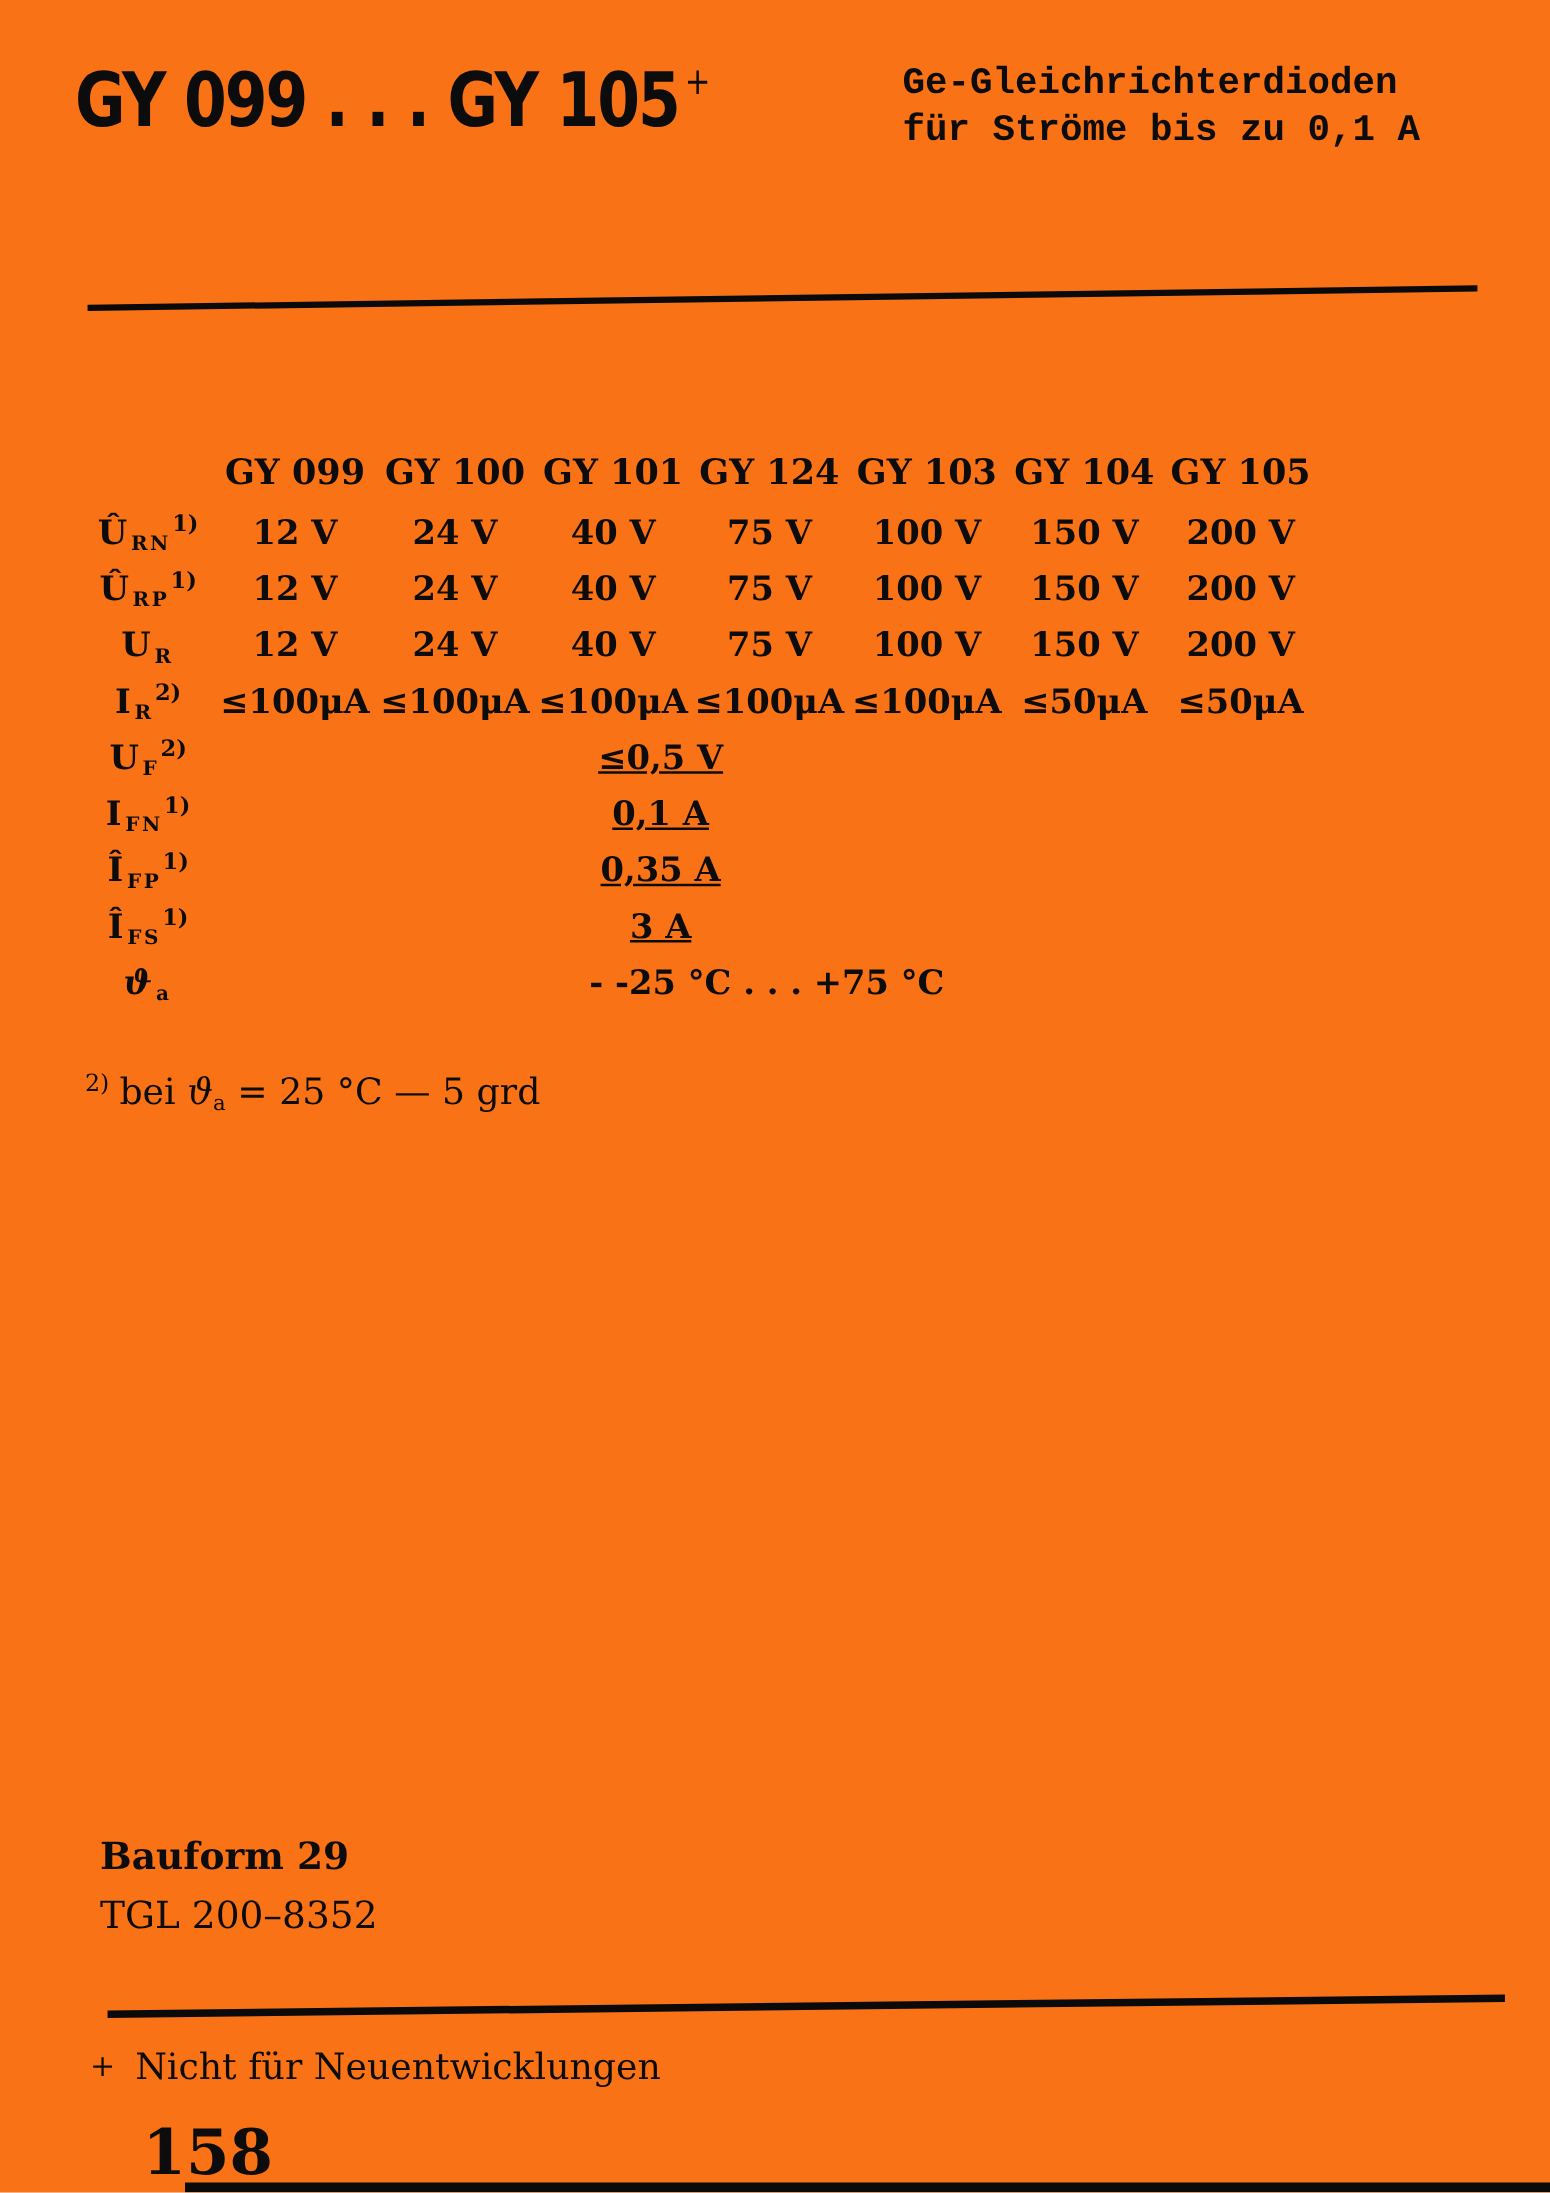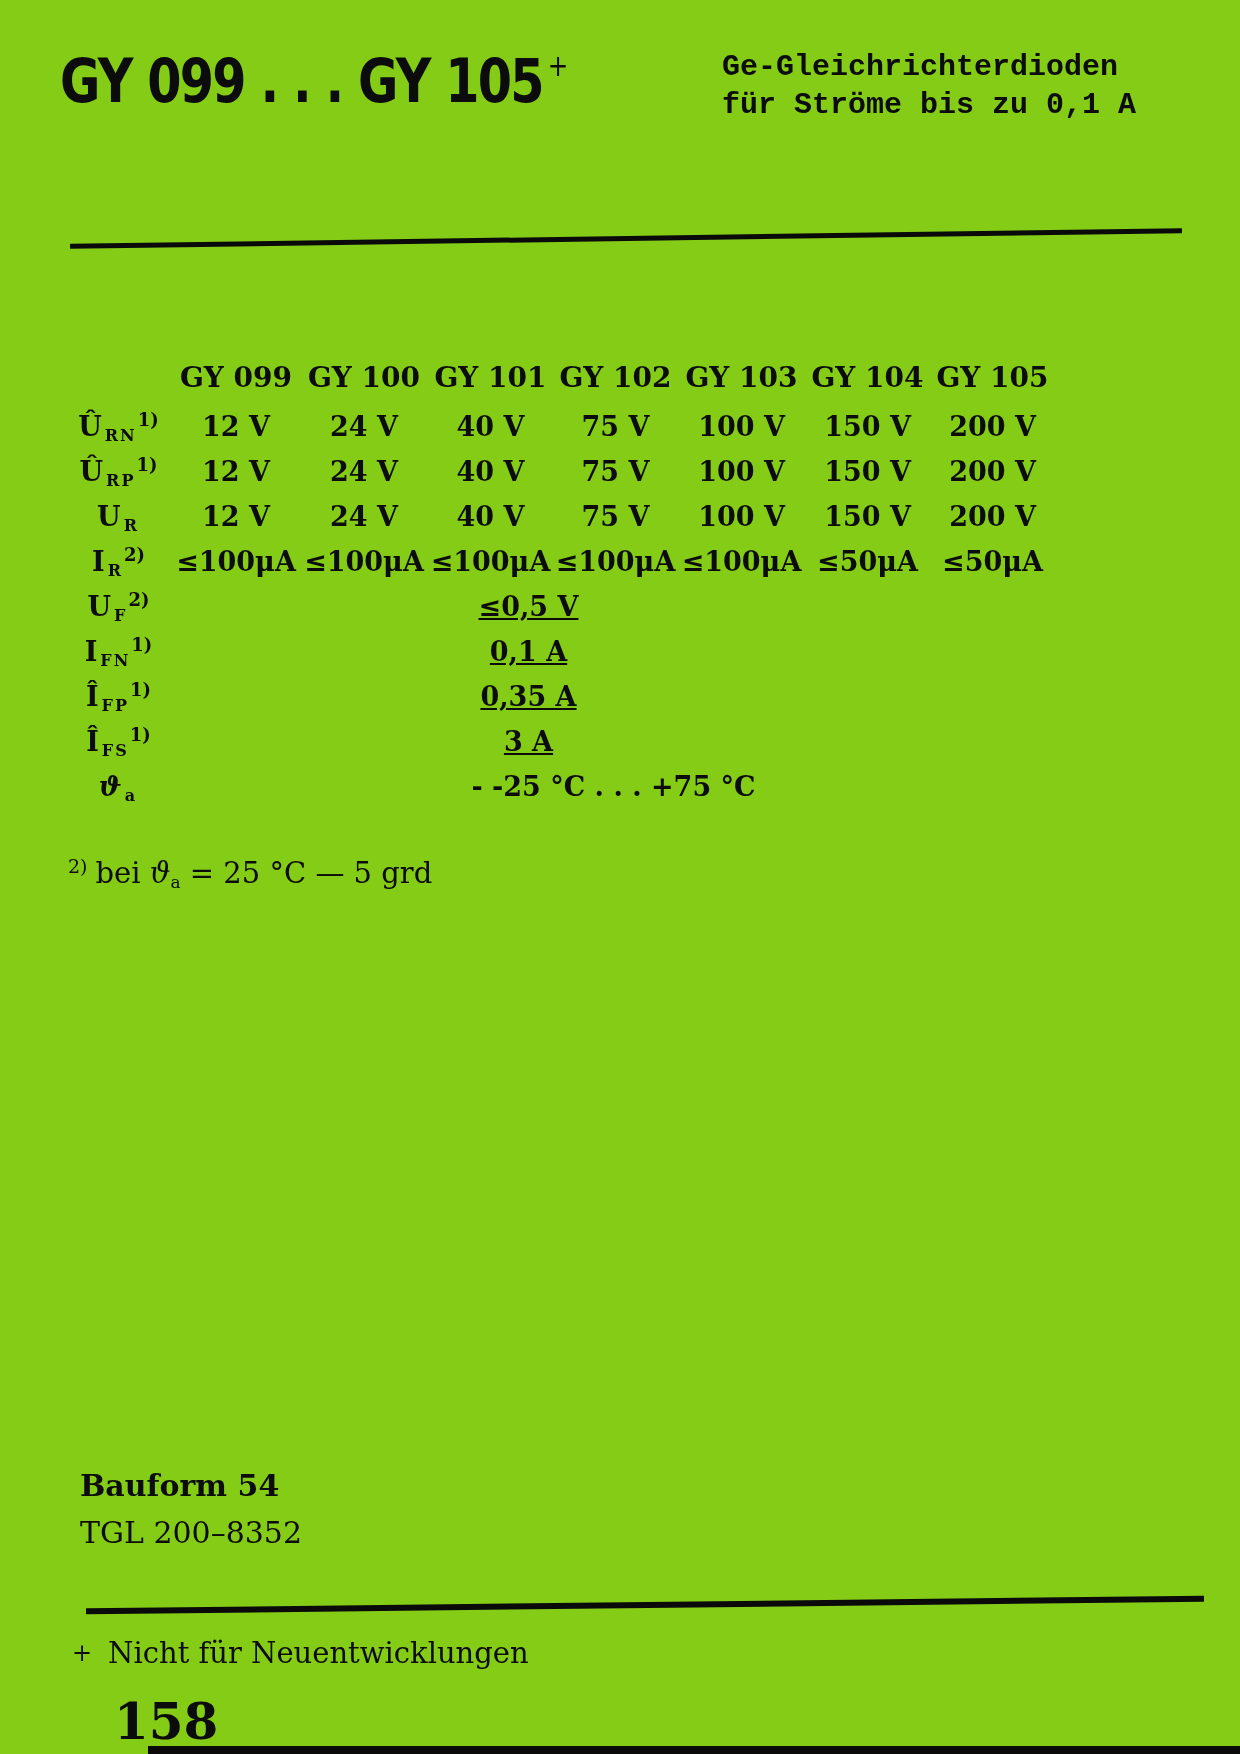--- a/index.html
+++ b/index.html
@@ -1,18 +1,18 @@
 <!DOCTYPE html>
 <html><head>
 <meta charset="utf-8">
 <style>
   html,body { margin:0; padding:0; background:#e8e8e8; }
   .page {
     position:relative; width:1240px; height:1754px; margin:0 auto;
-    background:#84cc16; color:#0c0c0c; overflow:hidden;
+    background:#f97316; color:#0c0c0c; overflow:hidden;
     font-family:"DejaVu Serif", serif;
   }
   
   .title {
     position:absolute; left:60px; top:46px;
     font-family:"DejaVu Sans", sans-serif; font-weight:bold;
     font-size:60px; letter-spacing:-2px; white-space:nowrap;
     transform:scaleX(0.82); transform-origin:left top;
   }
   .title-sup { font-size:30px; font-weight:normal; position:relative; top:-26px; margin-left:6px; letter-spacing:0; }
@@ -75,21 +75,21 @@
   </div>
 
   <div class="rule rule-top"></div>
 
 
   <div class="ktable">
     <div class="cell head"></div>
     <div class="cell head">GY 099</div>
     <div class="cell head">GY 100</div>
     <div class="cell head">GY 101</div>
-    <div class="cell head">GY 102</div>
+    <div class="cell head">GY 124</div>
     <div class="cell head">GY 103</div>
     <div class="cell head">GY 104</div>
     <div class="cell head">GY 105</div>
 
     <div class="cell row-label"><span>Û</span><span class="sub">RN</span><span class="sup">1)</span></div>
     <div class="cell">12 V</div>
     <div class="cell">24 V</div>
     <div class="cell">40 V</div>
     <div class="cell">75 V</div>
     <div class="cell">100 V</div>
@@ -141,21 +141,21 @@
 
   <div class="footnotes">
     <div>
       <span class="fmark">2)</span><span>bei</span>
       <span class="theta">ϑ</span><span class="fsub">a</span>
       <span>= 25 °C — 5 grd</span>
     </div>
   </div>
 
   <div class="bauform">
-    <div class="b1">Bauform 54</div>
+    <div class="b1">Bauform 29</div>
     <div>TGL 200–8352</div>
   </div>
 
   <div class="rule rule-bottom"></div>
 
   <div class="footer-note">
     <span class="fplus">+</span><span>Nicht für Neuentwicklungen</span>
   </div>
 
   <div class="page-number">158</div>

